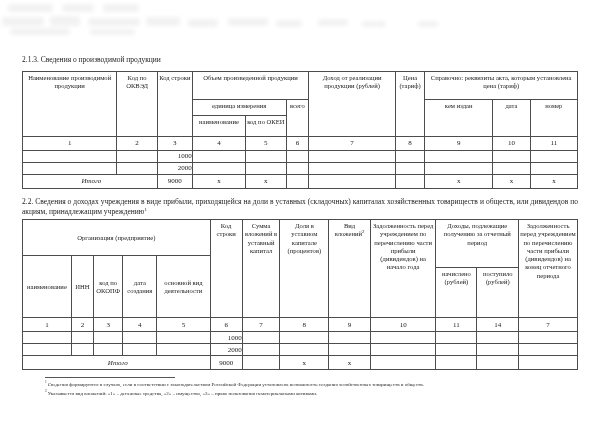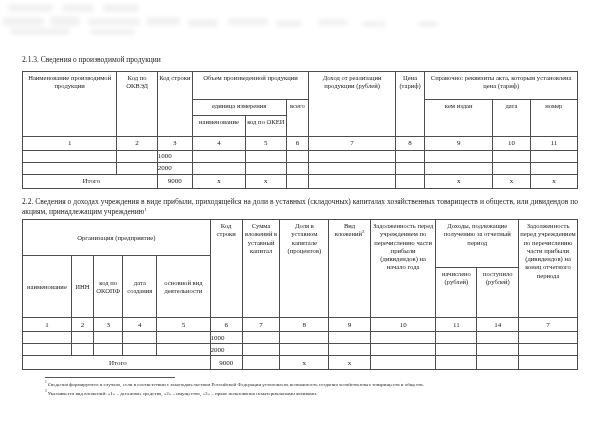--- a/index.html
+++ b/index.html
@@ -19,23 +19,23 @@
   sup.tsup { font-size:5px; vertical-align:super; line-height:0; }
 
   table { border-collapse:collapse; width:556px; table-layout:fixed; }
   td { border:1px solid #4d4d4d; padding:0; overflow:hidden; }
   td.th {
     font-size:6.6px; line-height:1.25; text-align:center; vertical-align:top;
     padding:2px 1px 1px 1px; overflow-wrap:break-word; word-break:break-word;
   }
   td.vm { vertical-align:middle; }
   tr.numrow td { height:13px; font-size:7px; text-align:center; }
-  tr.bodyrow td { height:11px; font-size:7px; text-align:left; }
+  tr.bodyrow td { height:11px; font-size:7px; text-align:right; }
   tr.totalrow td { height:13px; font-size:7px; text-align:center; }
-  td.lbl { text-align:left; padding-left:3px; }
+  td.lbl { text-align:left; padding-left:3px;font-style:italic; }
 
   .fn-rule { width:130px; border-top:1px solid #555; margin:7px 0 2px 23px; }
   .fn { font-size:5px; line-height:1.6; margin-left:23px; color:#2a2a2a; }
   .fn sup { font-size:3.5px; vertical-align:super; margin-right:1px; }
 </style>
 </head>
 <body>
 
 <div class="page">
 

